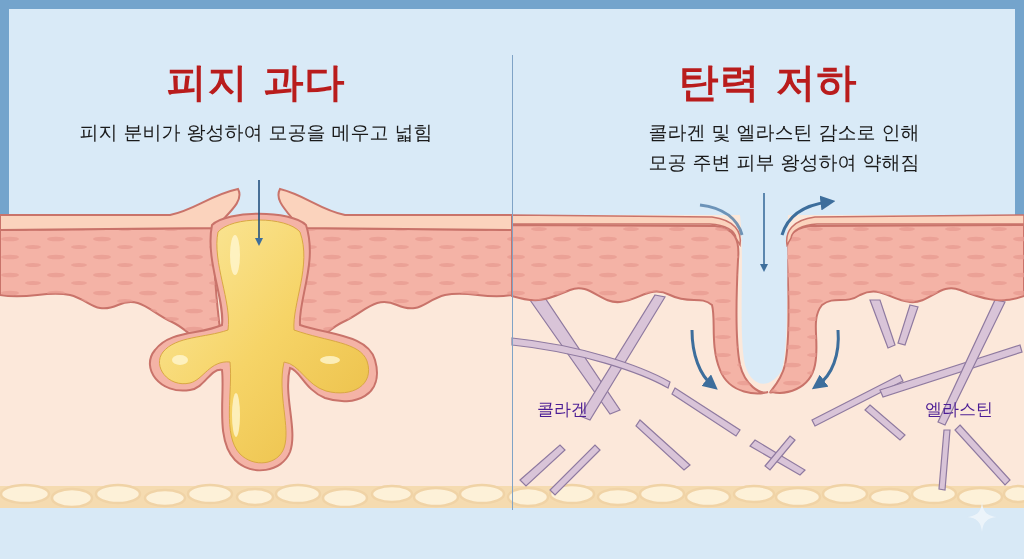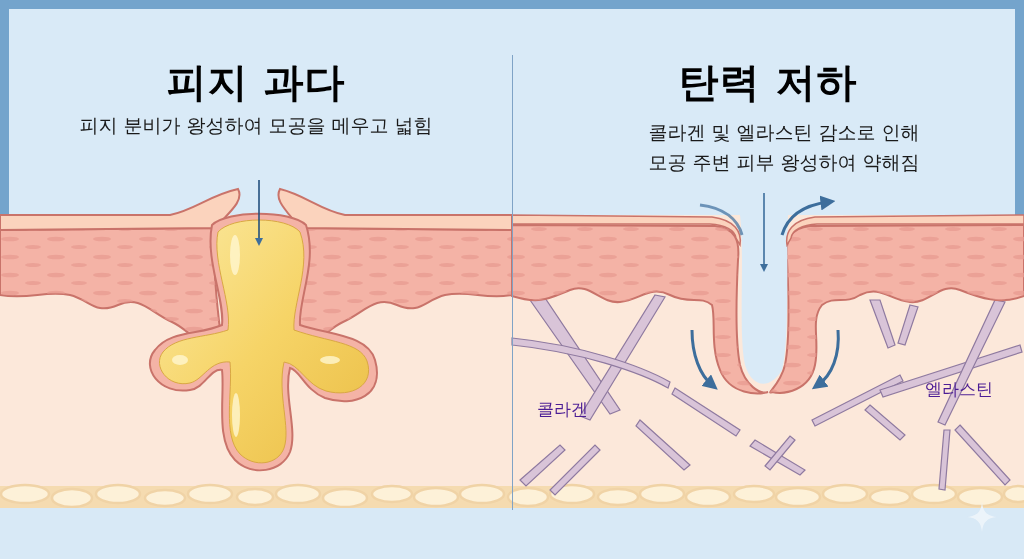--- a/index.html
+++ b/index.html
@@ -4,25 +4,25 @@
 <style>
   * { margin: 0; padding: 0; box-sizing: border-box; }
   html, body { width: 1024px; height: 559px; overflow: hidden; }
   body { background: #d8e9f6; font-family: "DejaVu Sans", "Liberation Sans", sans-serif; position: relative; }
   .frame { position: absolute; left: 0; top: 0; width: 1024px; height: 559px; }
   .border-top { position: absolute; left: 0; top: 0; width: 1024px; height: 9px; background: #74a4cc; }
   .border-left { position: absolute; left: 0; top: 0; width: 9px; height: 215px; background: #74a4cc; }
   .border-right { position: absolute; right: 0; top: 0; width: 9px; height: 215px; background: #74a4cc; }
   .sky { position: absolute; left: 9px; top: 9px; width: 1006px; height: 206px; background: #d9eaf7; }
   .divider { position: absolute; left: 512px; top: 55px; width: 1px; height: 455px; background: #7fa3c6; z-index: 5; }
-  .title { position: absolute; top: 55px; font-size: 40px; font-weight: bold; color: #000000; text-align: center; width: 512px; letter-spacing: 1px; }
+  .title { position: absolute; top: 55px; font-size: 40px; font-weight: bold; color: #b91c1c; text-align: center; width: 512px; letter-spacing: 1px; }
   .subtitle { position: absolute; font-size: 19px; color: #1a1a1a; text-align: center; width: 512px; line-height: 30px; }
   .left-panel .title { left: 0; }
   .right-panel .title { left: 512px; }
-  .left-panel .subtitle { left: 0; top: 110px; }
+  .left-panel .subtitle { left: 0; top: 117px; }
   .right-panel .subtitle { left: 512px; top: 117px; }
   .sub-line { display: block; padding-left: 32px; }
   .illustration { position: absolute; left: 0; top: 180px; width: 1024px; height: 330px; }
   .fiber-label { position: absolute; font-size: 17px; color: #4c1d95; z-index: 6; }
   .bottom-band { position: absolute; left: 0; top: 508px; width: 1024px; height: 51px; background: #d8e9f6; }
   .sparkle { position: absolute; left: 965px; top: 500px; z-index: 7; }
 </style>
 </head>
 <body>
 
@@ -147,21 +147,21 @@
     <div class="subtitle">피지 분비가 왕성하여 모공을 메우고 넓힘</div>
   </div>
 
   <div class="right-panel">
     <div class="title">탄력 저하</div>
     <div class="subtitle">
       <span class="sub-line">콜라겐 및 엘라스틴 감소로 인해</span>
       <span class="sub-line">모공 주변 피부 왕성하여 약해짐</span>
     </div>
     <div class="fiber-label" style="left:537px; top:398px;">콜라겐</div>
-    <div class="fiber-label" style="left:925px; top:378px;">엘라스틴</div>
+    <div class="fiber-label" style="left:925px; top:398px;">엘라스틴</div>
   </div>
 
   <div class="bottom-band"></div>
 
   <svg class="sparkle" width="34" height="34" viewBox="0 0 34 34">
     <path d="M17,2 C18,12 22,16 32,17 C22,18 18,22 17,32 C16,22 12,18 2,17 C12,16 16,12 17,2 Z" fill="#eef5fb" opacity="0.9"></path>
   </svg>
 </div>
 
 </body></html>

